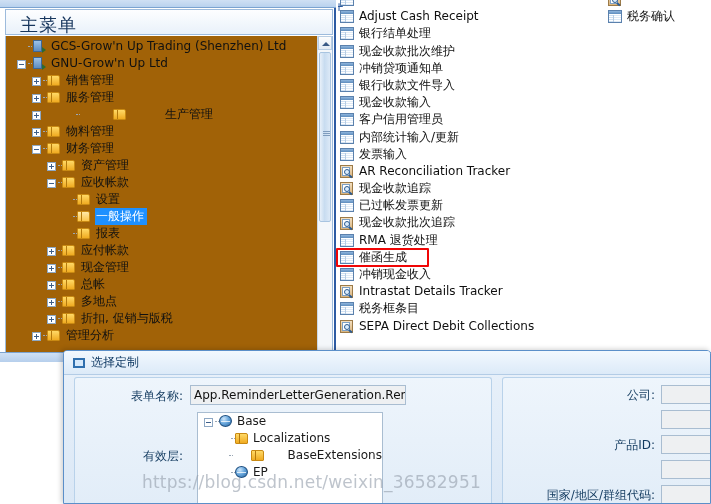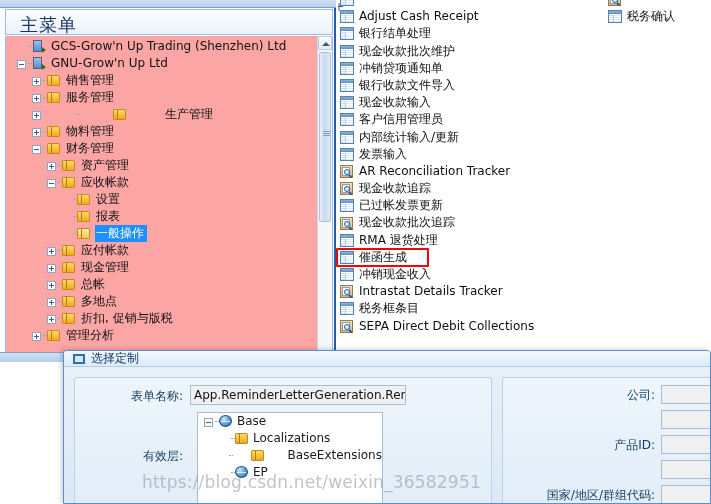--- a/index.html
+++ b/index.html
@@ -31,21 +31,21 @@
     background: linear-gradient(#fdfeff, #e9f1fa);
     border: 1px solid #9dbbdc;
     box-sizing: border-box;
   }
   .menu-header-title {
     position: absolute; left: 14px; top: 3px;
     font-size: 18px; color: #17365d; letter-spacing: 1px;
   }
   .tree-area {
     position: absolute; left: 5px; top: 36px; width: 328px; height: 322px;
-    background: #fca5a5;
+    background: #a16207;
     border: 1px solid #9dbbdc; border-top: none;
     box-sizing: border-box;
     overflow: hidden;
   }
 
   
   .tree-scroll {
     position: absolute; right: 0px; top: 0px; width: 15px; height: 320px;
     background: #f4f7fa; border-left: 1px solid #cbd9e8;
     box-sizing: border-box;
@@ -196,21 +196,21 @@
   .dialog {
     position: absolute; left: 63px; top: 350px; width: 648px; height: 154px;
     background: linear-gradient(#e9f1fa, #dbe8f6);
     border: 1px solid #5b8fc9;
     border-radius: 4px 4px 0 0;
     box-sizing: border-box;
     box-shadow: -2px -1px 5px rgba(0,0,0,.18);
     overflow: hidden;
   }
   .dlg-title {
-    position: absolute; left: 0; top: 0; width: 646px; height: 16px;
+    position: absolute; left: 0; top: 0; width: 646px; height: 24px;
     background: linear-gradient(#f2f8fe,#dceaf8);
     border-bottom: 1px solid #b3cce6; box-sizing: border-box;
     display: flex; align-items: center;
   }
   .dlg-ico {
     width: 12px; height: 10px; margin-left: 9px; margin-right: 6px;
     border: 2px solid #2f6fae; background: #d6e9fb; box-sizing: border-box; flex: none;
   }
   .dlg-title-text { font-size: 12px; color: #103a64; }
 
@@ -378,41 +378,41 @@
             <span style="display: inline-flex; align-items: center; flex: 0 0 auto;">
               <span class="tw"></span>
             </span>
             <span class="tdots" style="width: 4px;"></span>
             <span class="ico-folder">
               <span class="bk"></span>
               <span class="sp"></span>
             </span>
             <span class="tlabel">设置</span>
           </div>
+          <div class="tnode selected" style="padding-left: 55px;">
+            <span style="display: inline-flex; align-items: center; flex: 0 0 auto;">
+              <span class="tw"></span>
+            </span>
+            <span class="tdots" style="width: 4px;"></span>
+            <span class="ico-folder ico-folder-open">
+              <span class="bk"></span>
+              <span class="sp"></span>
+            </span>
+            <span class="tlabel">一般操作</span>
+          </div>
           <div class="tnode" style="padding-left: 55px;">
             <span style="display: inline-flex; align-items: center; flex: 0 0 auto;">
               <span class="tw"></span>
             </span>
             <span class="tdots" style="width: 4px;"></span>
             <span class="ico-folder">
               <span class="bk"></span>
               <span class="sp"></span>
             </span>
             <span class="tlabel">报表</span>
-          </div>
-          <div class="tnode selected" style="padding-left: 55px;">
-            <span style="display: inline-flex; align-items: center; flex: 0 0 auto;">
-              <span class="tw"></span>
-            </span>
-            <span class="tdots" style="width: 4px;"></span>
-            <span class="ico-folder ico-folder-open">
-              <span class="bk"></span>
-              <span class="sp"></span>
-            </span>
-            <span class="tlabel">一般操作</span>
           </div>
           <div class="tnode" style="padding-left: 40px;">
             <span class="tw expander plus">
               <span class="vbar"></span>
             </span>
             <span class="tdots" style="width: 4px;"></span>
             <span class="ico-folder">
               <span class="bk"></span>
               <span class="sp"></span>
             </span>

